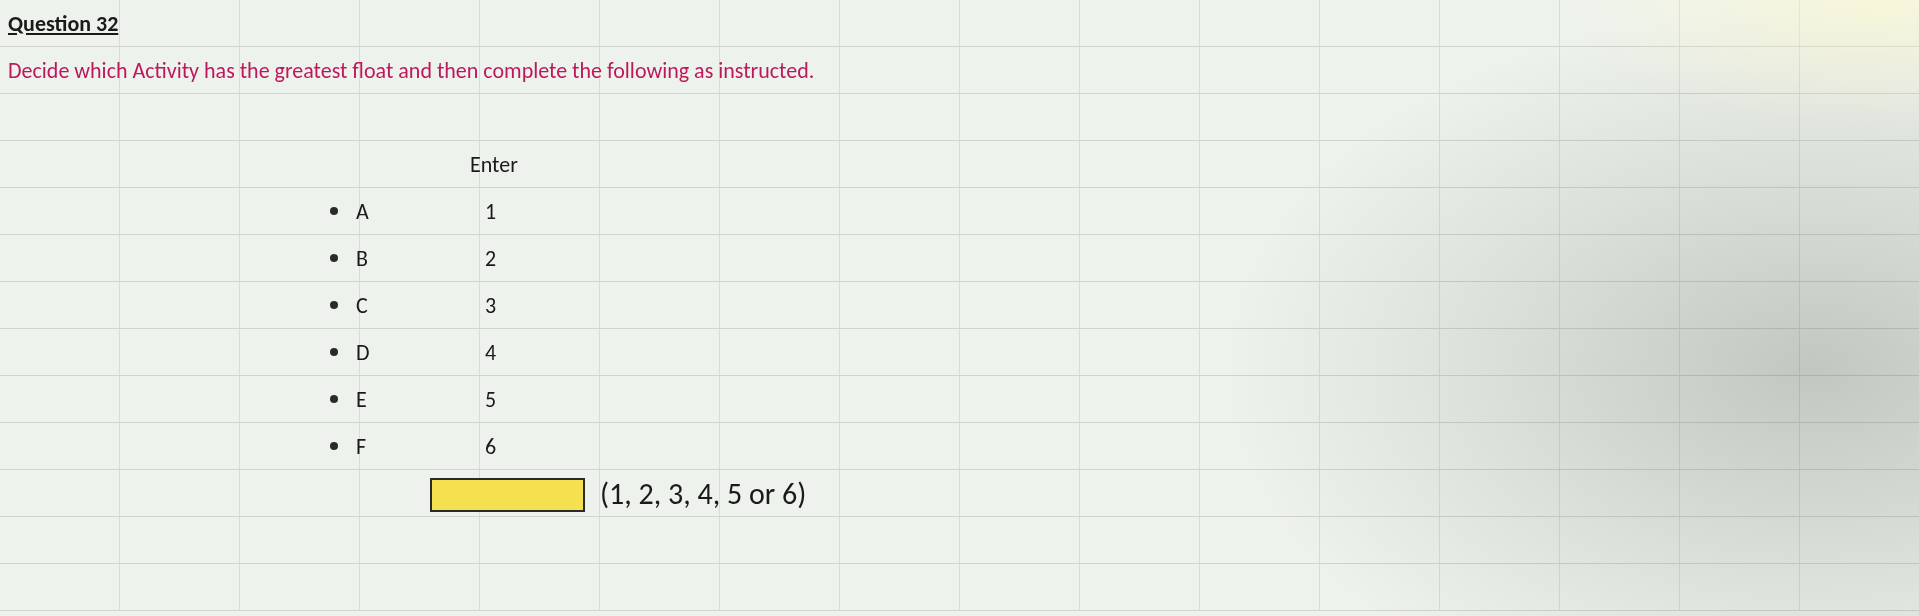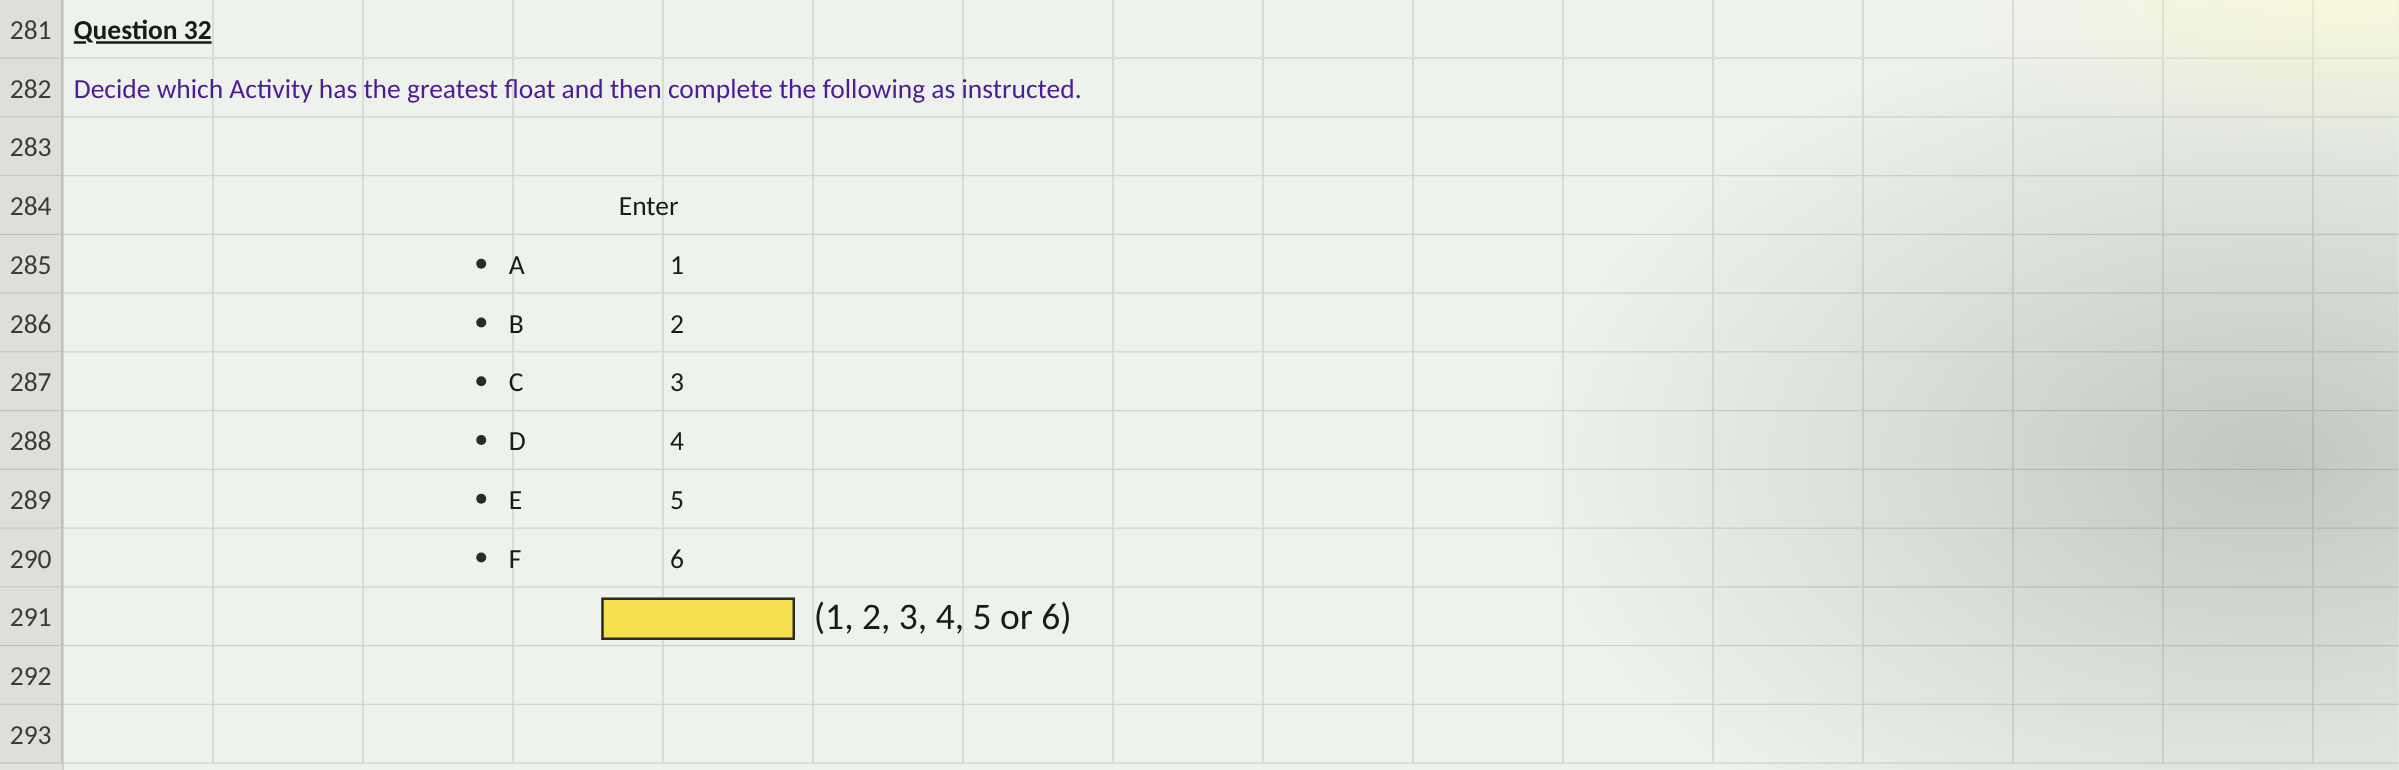--- a/index.html
+++ b/index.html
@@ -75,21 +75,21 @@
       padding-left: 8px;
     }
     .question-title {
       font-weight: bold;
       text-decoration: underline;
       font-size: 22px;
       color: #1a1a1a;
     }
     .instruction-text {
       font-size: 22px;
-      color: #4c1d95;
+      color: #be185d;
     }
     .bullet-cell {
       position: absolute;
       left: 330px;
       display: flex;
       align-items: center;
       z-index: 1;
     }
     .bullet-dot {
       width: 8px;
@@ -97,21 +97,21 @@
       background: #2a2a2a;
       border-radius: 50%;
       margin-right: 18px;
     }
     .option-letter {
       font-size: 22px;
       color: #1a1a1a;
     }
     .enter-label {
       position: absolute;
-      left: 444px;
+      left: 470px;
       z-index: 1;
       font-size: 22px;
     }
     .enter-value {
       position: absolute;
       left: 485px;
       z-index: 1;
       font-size: 22px;
     }
     .answer-box {
@@ -149,35 +149,20 @@
       height: 150px;
       background: radial-gradient(ellipse at 90% 0%, rgba(255,250,200,0.5) 0%, transparent 60%);
       pointer-events: none;
       z-index: 6;
     }
   </style>
 </head>
 <body>
 
 <div class="spreadsheet">
-  <div class="row-headers">
-    <div class="row-header">281</div>
-    <div class="row-header">282</div>
-    <div class="row-header">283</div>
-    <div class="row-header">284</div>
-    <div class="row-header">285</div>
-    <div class="row-header">286</div>
-    <div class="row-header">287</div>
-    <div class="row-header">288</div>
-    <div class="row-header">289</div>
-    <div class="row-header">290</div>
-    <div class="row-header">291</div>
-    <div class="row-header">292</div>
-    <div class="row-header">293</div>
-  </div>
 
   <div class="grid-area">
 
     <div class="grid-row">
       <span class="cell-content question-title">Question 32</span>
     </div>
 
     <div class="grid-row">
       <span class="cell-content instruction-text">Decide which Activity has the greatest float and then complete the following as instructed.</span>
     </div>

